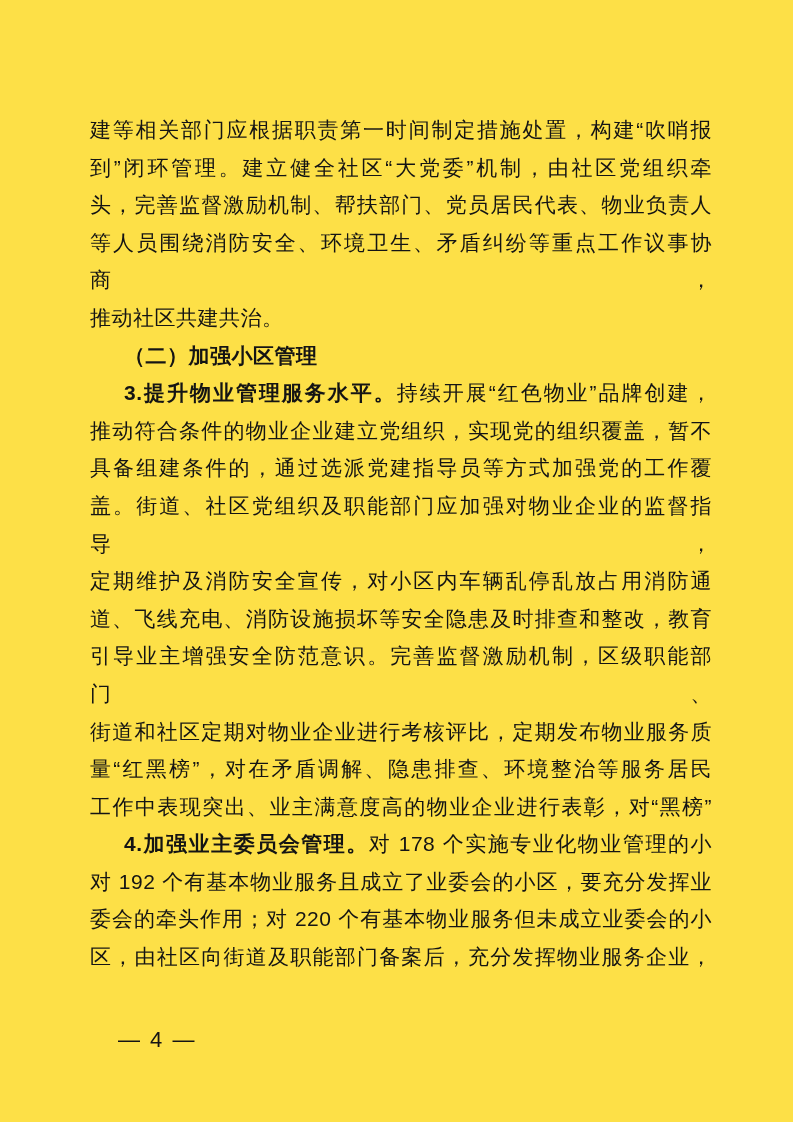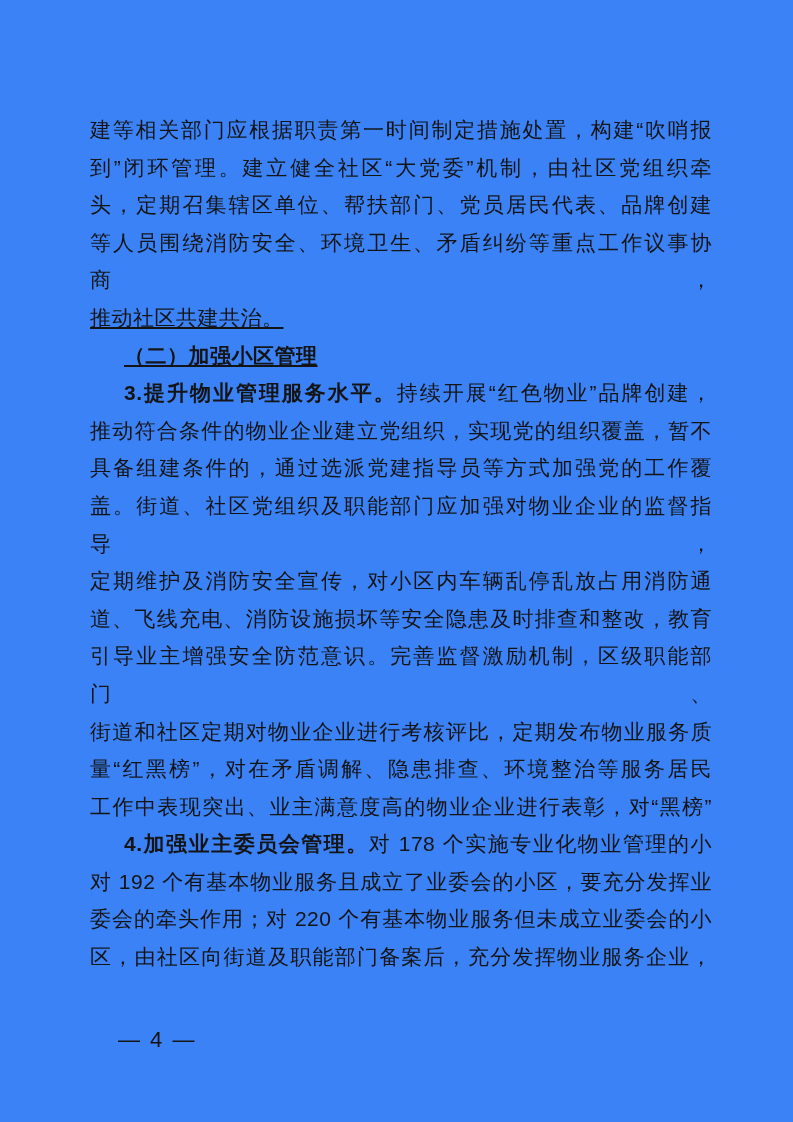--- a/index.html
+++ b/index.html
@@ -4,21 +4,21 @@
 <style>
   html, body {
     margin: 0;
     padding: 0;
     background: #e8e8e8;
   }
   .page {
     position: relative;
     width: 793px;
     height: 1122px;
-    background: #3b82f6;
+    background: #fde047;
     overflow: hidden;
     font-family: "Liberation Sans", "DejaVu Sans", sans-serif;
     color: #141414;
   }
   .doc-content {
     position: absolute;
     left: 90px;
     top: 111px;
     width: 622px;
   }
@@ -29,21 +29,20 @@
   .line {
     font-size: 21px;
     line-height: 37.6px;
     text-align: justify;
     text-align-last: justify;
     text-justify: inter-character;
     letter-spacing: 0.5px;
   }
   .line.end {
     text-align-last: left;
-    text-decoration: underline;
   }
   .line.indent {
     text-indent: 34px;
   }
   .run.bold {
     font-weight: 700;
   }
   .page-footer {
     position: absolute;
     left: 118px;
@@ -54,21 +53,21 @@
   }
 </style>
 </head>
 <body>
 
 <div class="page">
   <div class="doc-content" id="doc-content">
       <div class="para">
         <div class="line"><span class="run">建等相关部门应根据职责第一时间制定措施处置，构建“吹哨报</span></div>
         <div class="line"><span class="run">到”闭环管理。建立健全社区“大党委”机制，由社区党组织牵</span></div>
-        <div class="line"><span class="run">头，定期召集辖区单位、帮扶部门、党员居民代表、品牌创建</span></div>
+        <div class="line"><span class="run">头，完善监督激励机制、帮扶部门、党员居民代表、物业负责人</span></div>
         <div class="line"><span class="run">等人员围绕消防安全、环境卫生、矛盾纠纷等重点工作议事协商，</span></div>
         <div class="line end"><span class="run">推动社区共建共治。</span></div>
       </div>
       <div class="para">
         <div class="line indent end"><span class="run bold">（二）加强小区管理</span></div>
       </div>
       <div class="para">
         <div class="line indent"><span class="run bold">3.提升物业管理服务水平。</span><span class="run">持续开展“红色物业”品牌创建，</span></div>
         <div class="line"><span class="run">推动符合条件的物业企业建立党组织，实现党的组织覆盖，暂不</span></div>
         <div class="line"><span class="run">具备组建条件的，通过选派党建指导员等方式加强党的工作覆</span></div>

